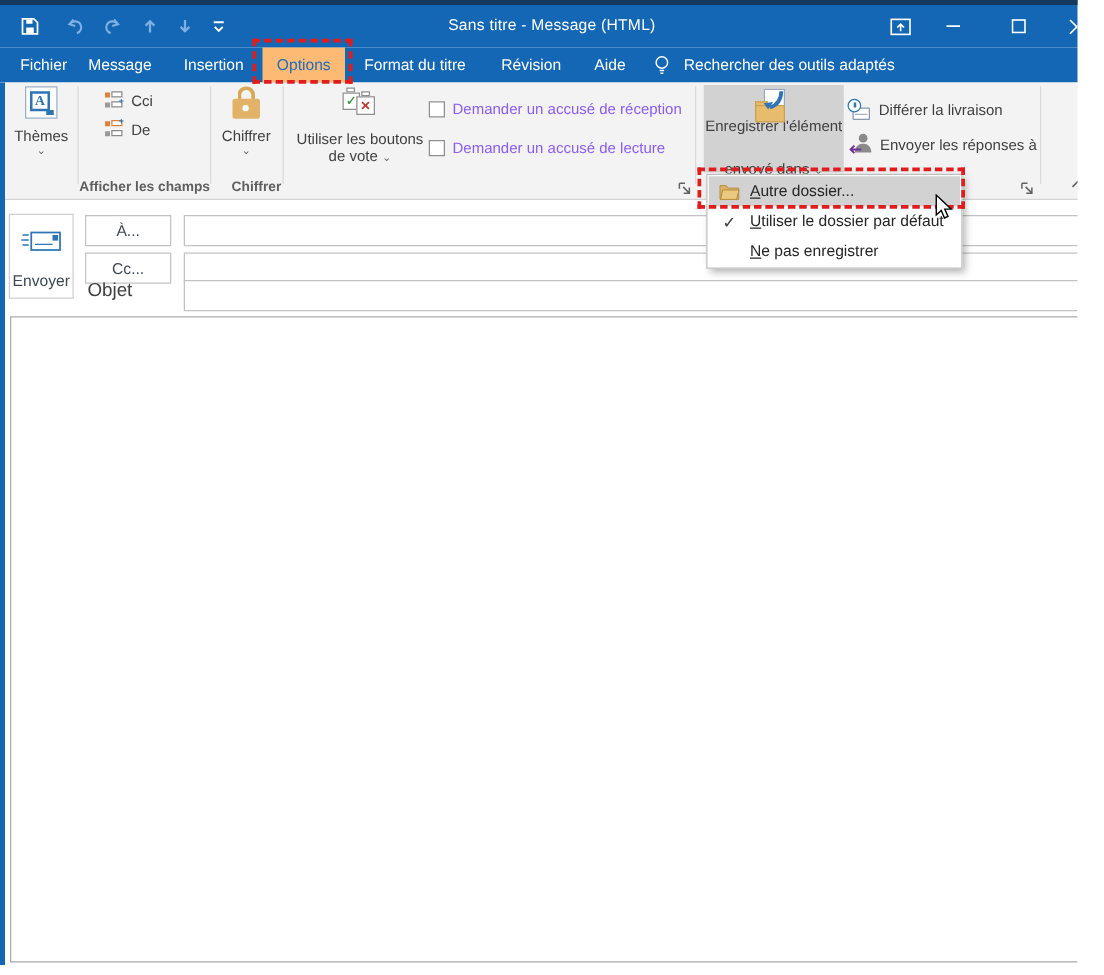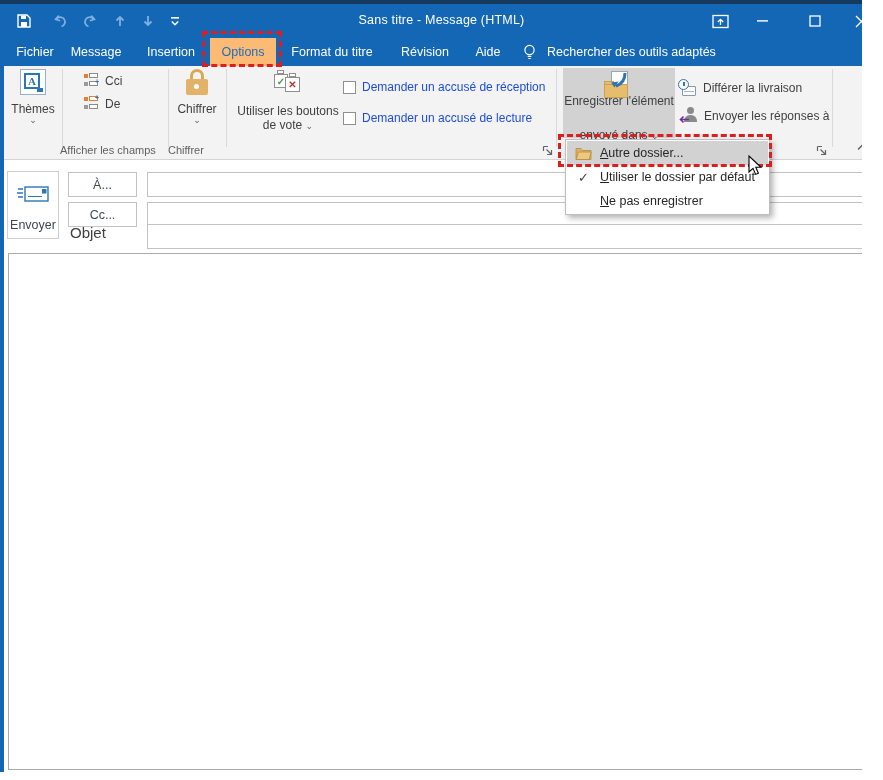--- a/index.html
+++ b/index.html
@@ -22,27 +22,27 @@
   .rtab.selected { background:#fdba74; color:#1b6ec2; }
   .search-area { position:absolute; top:0; height:28px; display:flex; align-items:center; color:#fff; font-size:12.5px;justify-content:center; }
 
   
   .annot { position:absolute; border:3px dashed #e11c1c; background:transparent; z-index:60; pointer-events:none; }
 
   
   .ribbon { position:absolute; left:0; top:66px; width:883px; height:94px;
             background:#f3f3f3; border-bottom:1px solid #d4d4d4; font-size:12px; color:#3f3f3f; }
   .rsep { position:absolute; top:3px; width:1px; height:78px; background:#d9d9d9; }
-  .grplabel { position:absolute; top:78px; font-size:11px; color:#5f5f5f; text-align:left; }
+  .grplabel { position:absolute; top:78px; font-size:11px; color:#5f5f5f; text-align:right;font-weight:bold; }
   .bigbtn { position:absolute; display:flex; flex-direction:column; align-items:center; cursor:default; }
   .bigbtn .lbl { font-size:12px; color:#3f3f3f; line-height:14px; }
   .chev { font-size:9px; color:#5f5f5f; line-height:8px; }
   .smallrow { position:absolute; display:flex; align-items:center; gap:6px; }
   .cbx { position:absolute; width:13px; height:13px; background:#fff; border:1px solid #8f8f8f; }
-  .cbxlabel { position:absolute; font-size:12px; color:#1d4ed8; line-height:15px; white-space:nowrap;text-align:center; }
+  .cbxlabel { position:absolute; font-size:12px; color:#8b5cf6; line-height:15px; white-space:nowrap;text-align:center; }
   .pressed { background:#d2d2d2;gap:20px; }
   .launcher { position:absolute; width:12px; height:12px; }
   
   .themes-ic { width:26px; height:26px; background:#fdfdfd; border:1px solid #9ab0c9; position:relative; }
   .themes-ic .inner { position:absolute; left:3px; top:3px; width:16px; height:16px; border:2px solid #2e75b6;
                       color:#2e75b6; font-family:"Liberation Serif", serif; font-weight:bold; font-size:11px;
                       display:flex; align-items:center; justify-content:center; background:#fff; }
   .themes-ic .tag { position:absolute; right:2px; bottom:2px; width:6px; height:4px; background:#2e75b6; }
   
   .fieldicon { position:relative; width:15px; height:15px; }

